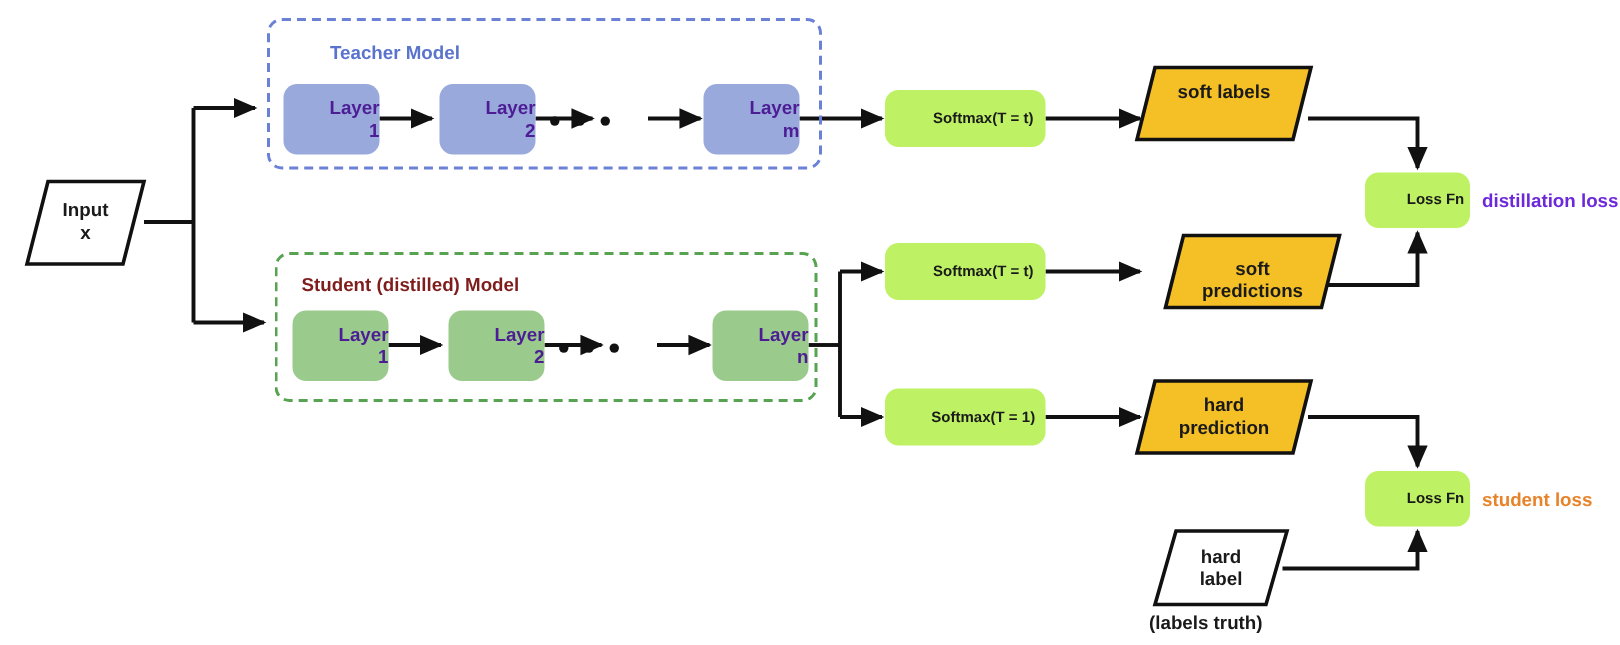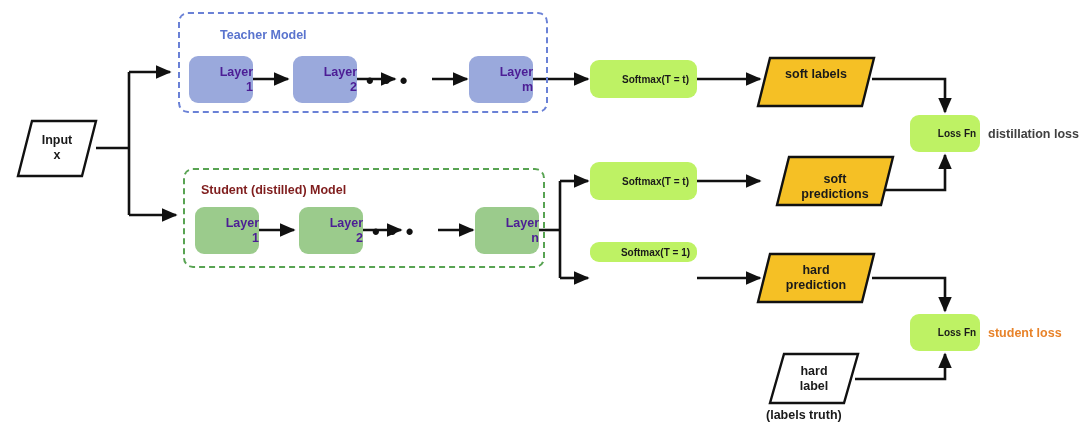--- a/index.html
+++ b/index.html
@@ -207,23 +207,23 @@
     <span class="ln2">2</span>
   </div>
   <div class="dots" style="left:372px; top:221px;">• • •</div>
   <div class="layer-box" style="left:475px; top:207px; width:64px; height:47px; background:#9BCB8C;">
     <span class="ln1">Layer</span>
     <span class="ln2">n</span>
   </div>
 
   <div class="pill" style="left:590px; top:60px; width:107px; height:38px;">Softmax(T = t)</div>
   <div class="pill" style="left:590px; top:162px; width:107px; height:38px;">Softmax(T = t)</div>
-  <div class="pill" style="left:590px; top:242px; width:107px; height:20px;">Softmax(T = 1)</div>
-
-  <div class="para" style="left:756px; top:56px; width:120px; height:36px;">
+  <div class="pill" style="left:590px; top:259px; width:107px; height:38px;">Softmax(T = 1)</div>
+
+  <div class="para" style="left:756px; top:43px; width:120px; height:36px;">
     <svg width="120" height="52" viewBox="0 0 120 52">
       <polygon points="14,2 118,2 106,50 2,50" fill="#F5C025" stroke="#111111" stroke-width="2.4"></polygon>
     </svg>
     <div class="para-label">
       <span>soft labels</span>
     </div>
   </div>
 
   <div class="para" style="left:775px; top:155px; width:120px; height:64px;">
     <svg width="120" height="52" viewBox="0 0 120 52">
@@ -251,18 +251,18 @@
     </svg>
     <div class="para-label">
       <span>hard</span>
       <span>label</span>
     </div>
   </div>
 
   <div class="caption" style="left:766px; top:408px;">(labels truth)</div>
 
   <div class="pill" style="left:910px; top:115px; width:70px; height:37px;">Loss Fn</div>
-  <div class="annot" style="left:988px; top:127px; color:#404040;">distillation loss</div>
+  <div class="annot" style="left:988px; top:127px; color:#6d28d9;">distillation loss</div>
 
   <div class="pill" style="left:910px; top:314px; width:70px; height:37px;">Loss Fn</div>
   <div class="annot" style="left:988px; top:326px; color:#E8832A;">student loss</div>
 
 </div>
 
 </body></html>

